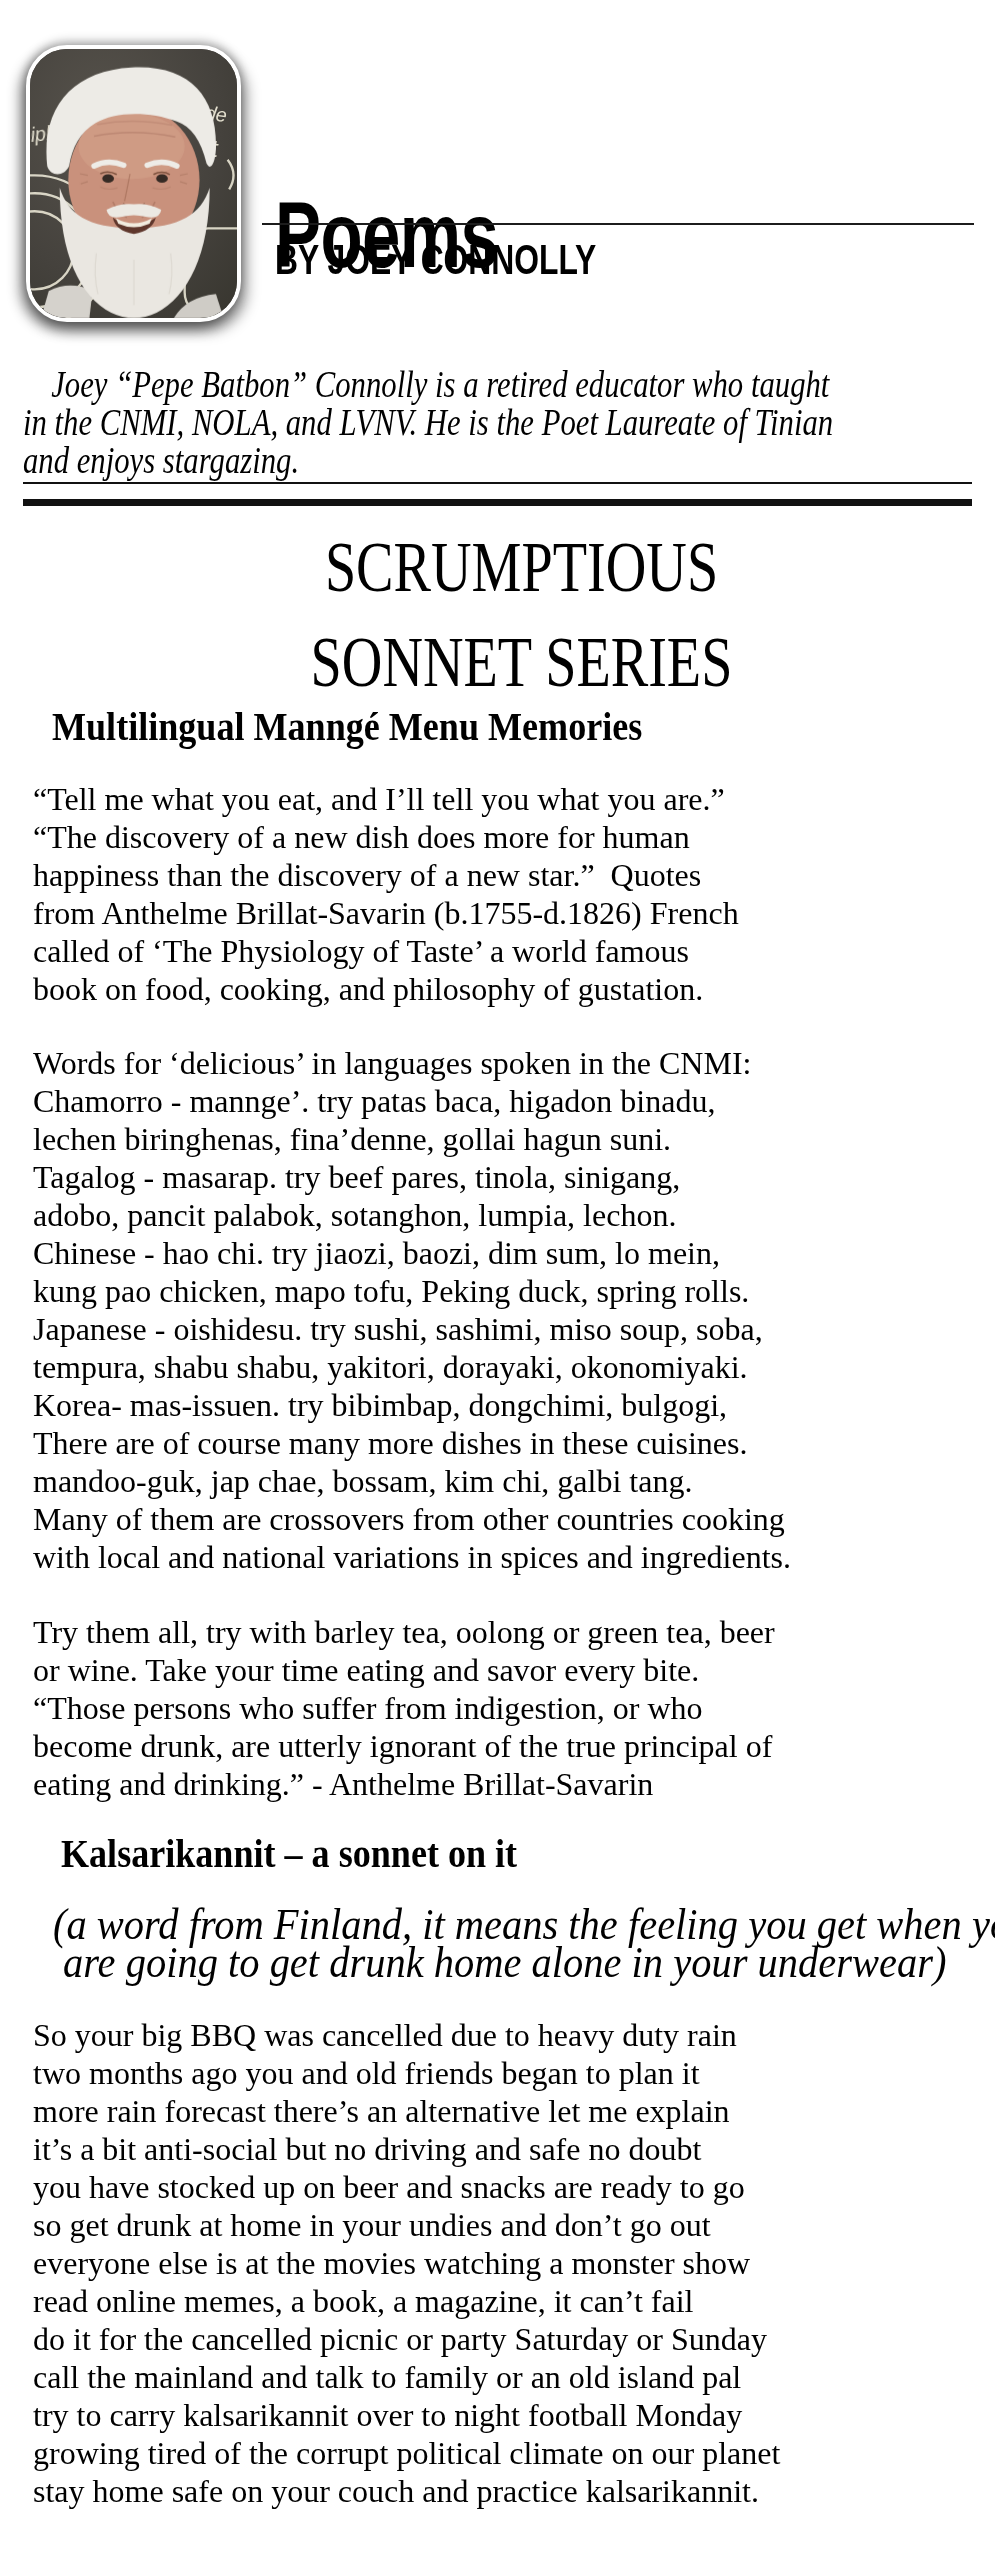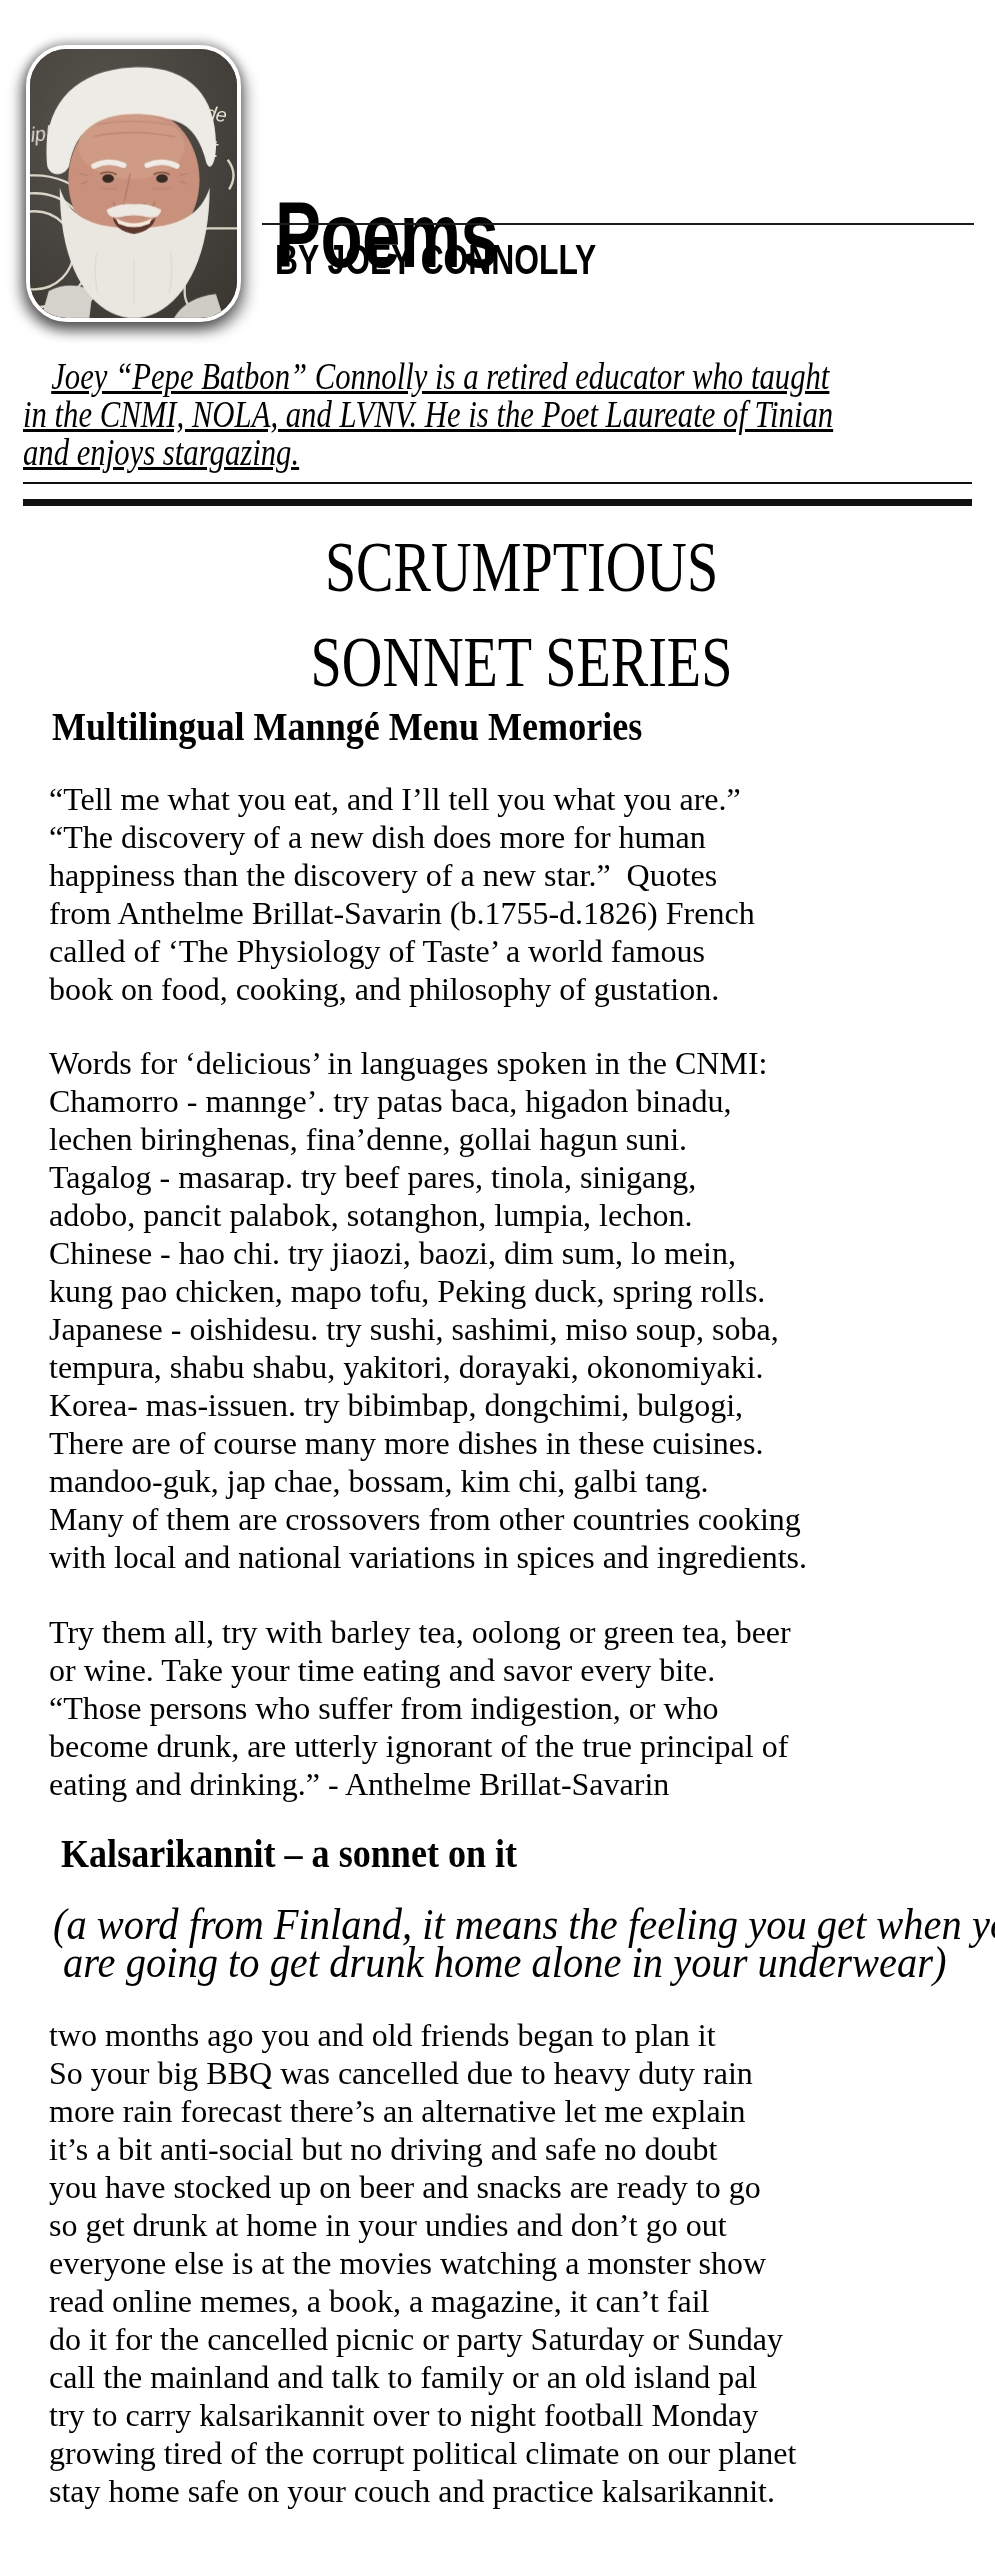--- a/index.html
+++ b/index.html
@@ -22,37 +22,37 @@
     transform:scaleX(0.75); transform-origin:0 0;
   }
   .title-rule { position:absolute; left:262px; top:223px; width:712px; height:2.3px; background:#1c1c1c; }
   .byline {
     position:absolute; left:275px; top:238px;
     font-family:"Liberation Sans", sans-serif; font-weight:bold;
     font-size:43px; line-height:1; white-space:pre;
     transform:scaleX(0.74); transform-origin:0 0;
   }
   
-  .intro { position:absolute; left:23.4px; top:358px; width:952px; font-style:italic; font-size:37px; line-height:38px;text-decoration:underline; }
+  .intro { position:absolute; left:23.4px; top:366px; width:952px; font-style:italic; font-size:37px; line-height:38px; }
   .intro .line { white-space:pre; transform:scaleX(0.83); transform-origin:0 50%; }
   .intro .line:first-child { text-indent:34px; }
   
   .double-rule {
     position:absolute; left:23.4px; top:482px; width:949px; height:15px;
     border-top:2.3px solid #111; border-bottom:7.8px solid #111;
   }
   
   .series-title { position:absolute; left:36px; top:514px; width:959px; text-align:center; font-size:72px; line-height:95px; font-weight:normal; margin:6px; }
   .series-title .line { white-space:pre; transform:scaleX(0.78); transform-origin:50% 0; }
   
   .poem-title { position:absolute; font-weight:bold; font-size:41px; line-height:1; margin:0; white-space:pre; transform:scaleX(0.88); transform-origin:0 0; }
   .poem1-title { left:52px; top:706px; }
   .poem2-title { left:61px; top:1833px; }
   
-  .stanza { position:absolute; left:49px; width:930px; font-size:32px; line-height:38px; }
+  .stanza { position:absolute; left:33px; width:930px; font-size:32px; line-height:38px; }
   .stanza .line { white-space:pre; }
   .stanza1 { top:780px; }
   .stanza2 { top:1044px; }
   .stanza3 { top:1613px; }
   .poem2-body { top:2016px; }
   .poem2-note { position:absolute; left:53px; top:1906px; width:929px; font-style:italic; font-size:44px; line-height:38px; }
   .poem2-note .line { white-space:pre; transform:scaleX(0.92); transform-origin:0 50%; }
 </style>
 </head>
 <body>
@@ -161,22 +161,22 @@
       <div class="line">become drunk, are utterly ignorant of the true principal of</div>
       <div class="line">eating and drinking.” - Anthelme Brillat-Savarin</div>
     </div>
 
   <h3 class="poem-title poem2-title">Kalsarikannit – a sonnet on it</h3>
   <div class="poem2-note">
       <div class="line">(a word from Finland, it means the feeling you get when you</div>
       <div class="line"> are going to get drunk home alone in your underwear)</div>
     </div>
   <div class="stanza poem2-body">
+      <div class="line">So your big BBQ was cancelled due to heavy duty rain</div>
       <div class="line">two months ago you and old friends began to plan it</div>
-      <div class="line">So your big BBQ was cancelled due to heavy duty rain</div>
       <div class="line">more rain forecast there’s an alternative let me explain</div>
       <div class="line">it’s a bit anti-social but no driving and safe no doubt</div>
       <div class="line">you have stocked up on beer and snacks are ready to go</div>
       <div class="line">so get drunk at home in your undies and don’t go out</div>
       <div class="line">everyone else is at the movies watching a monster show</div>
       <div class="line">read online memes, a book, a magazine, it can’t fail</div>
       <div class="line">do it for the cancelled picnic or party Saturday or Sunday</div>
       <div class="line">call the mainland and talk to family or an old island pal</div>
       <div class="line">try to carry kalsarikannit over to night football Monday</div>
       <div class="line">growing tired of the corrupt political climate on our planet</div>

